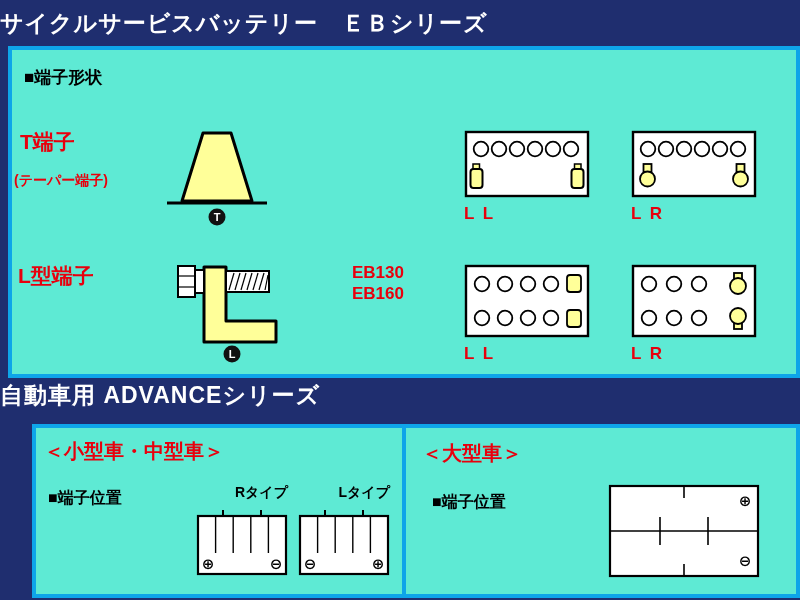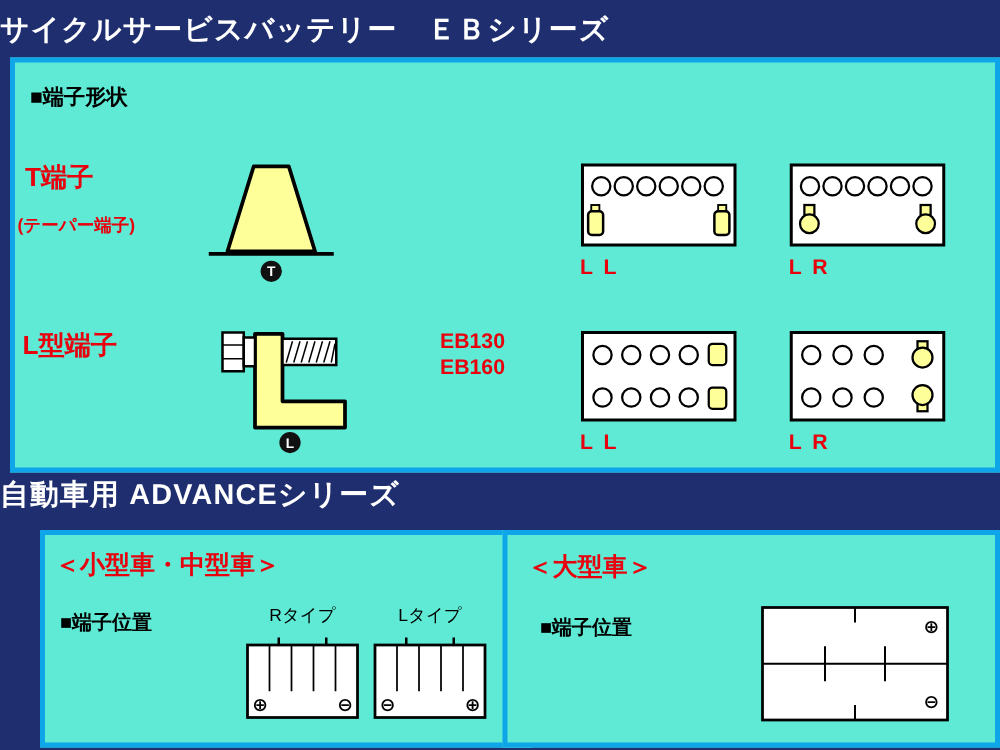--- a/index.html
+++ b/index.html
@@ -11,21 +11,21 @@
   .panel{position:absolute;background:#5eead4;border:4px solid #0ea5e9;}
   #panel-upper{left:8px;top:46px;width:784px;height:324px;}
   #panel-sm{left:8px;top:424px;width:386px;height:166px;margin-left:24px;}
   #panel-lg{left:402px;top:424px;width:390px;height:166px;text-align:center;}
   .h-black{position:absolute;font-size:17px;font-weight:bold;color:#000;}
   .red-name{position:absolute;font-size:21px;font-weight:bold;color:#e8000d;}
   .red-sub{position:absolute;font-size:14px;font-weight:bold;color:#e8000d;}
   .models{position:absolute;font-size:17px;font-weight:bold;color:#e8000d;line-height:21px;}
   .dlabel{position:absolute;width:126px;text-align:left;font-size:17px;font-weight:bold;color:#e8000d;letter-spacing:2px;}
   .panel-title{position:absolute;font-size:20px;font-weight:bold;color:#e8000d;}
-  .type-label{position:absolute;width:92px;text-align:center;font-size:14px;font-weight:normal;color:#000;}
+  .type-label{position:absolute;width:92px;text-align:right;font-size:14px;font-weight:bold;color:#000;}
   svg.diagram{position:absolute;}
   text.badge{font-size:11px;font-weight:bold;fill:#ffffff;font-family:"Liberation Sans","DejaVu Sans",sans-serif;}
   text.sign{font-size:15px;font-weight:bold;fill:#000;font-family:"DejaVu Sans",sans-serif;}
 </style>
 </head>
 <body>
 
 <div id="screen">
 
   <div class="titlebar" id="bar-top">サイクルサービスバッテリー　ＥＢシリーズ</div>

